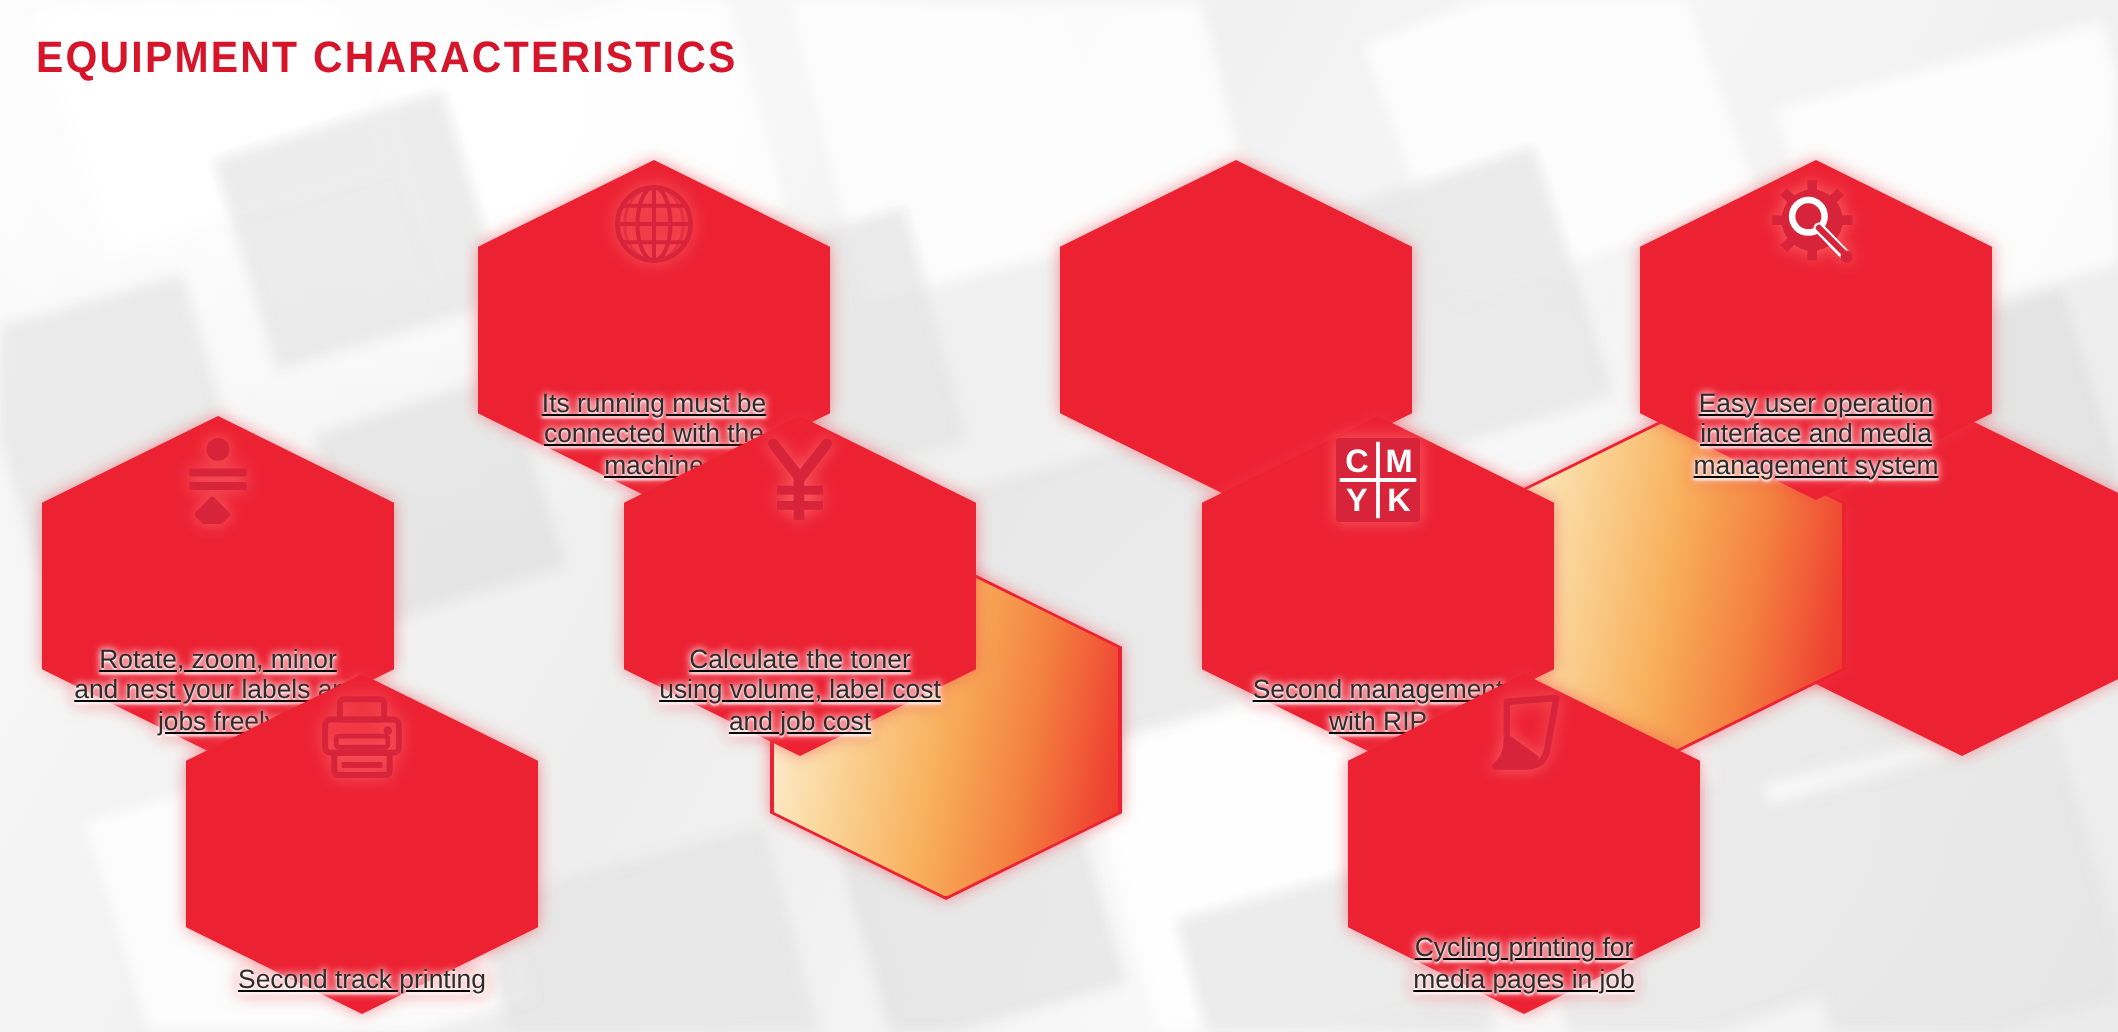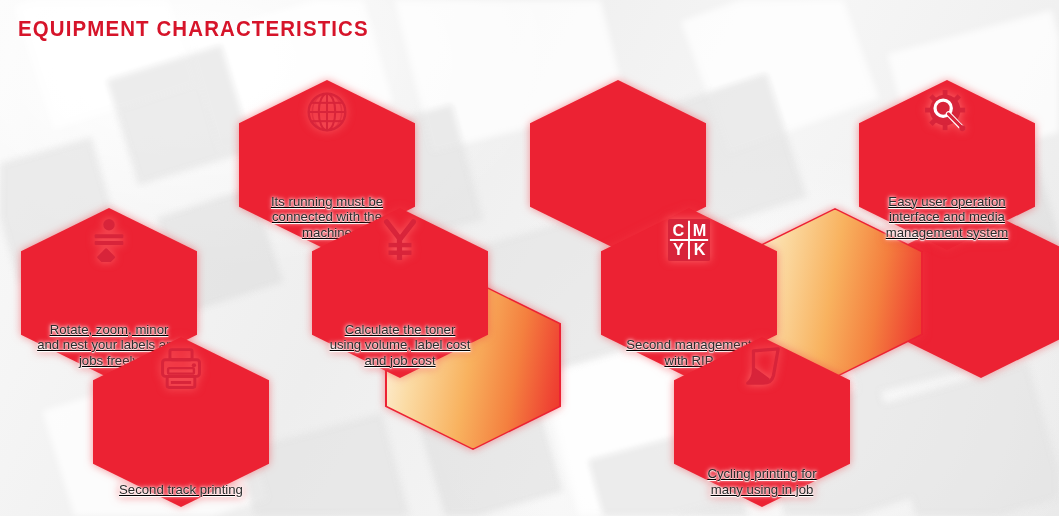--- a/index.html
+++ b/index.html
@@ -206,21 +206,21 @@
           <text x="12" y="19" font-family="Liberation Sans, sans-serif" font-size="17" font-weight="bold" fill="#ffffff" text-anchor="middle">C</text>
           <text x="34" y="19" font-family="Liberation Sans, sans-serif" font-size="17" font-weight="bold" fill="#ffffff" text-anchor="middle">M</text>
           <text x="12" y="39" font-family="Liberation Sans, sans-serif" font-size="17" font-weight="bold" fill="#ffffff" text-anchor="middle">Y</text>
           <text x="34" y="39" font-family="Liberation Sans, sans-serif" font-size="17" font-weight="bold" fill="#ffffff" text-anchor="middle">K</text>
         </svg>
       </span>
       <span class="htext">Second management with RIP</span>
     </div>
   </div>
 
-  <div class="hex glow" style="left:820px;top:80px;margin-left:39px;">
+  <div class="hex glow" style="left:820px;top:80px;">
     <div class="shape edge"></div>
       <div class="fill"></div>
     <div class="hcontent">
       <span class="hicon">
         <svg width="46" height="44" viewBox="0 0 48 46">
           <path d="M23 2 l4.2 1.0 1.4-3.0 ... " fill="none"></path>
           <g fill="#d8243a">
             <circle cx="22" cy="21" r="16"></circle>
             <g>
               <rect x="19.5" y="0" width="5" height="7"></rect>
@@ -246,17 +246,17 @@
   <div class="hex glow" style="left:674px;top:337px;">
     <div class="shape edge"></div>
       <div class="fill"></div>
     <div class="hcontent">
       <span class="hicon">
         <svg width="40" height="42" viewBox="0 0 42 44">
           <path d="M12 4 L38 2 L33 30 Q31 38 22 38 L6 38 Q12 33 12 24 Z" fill="none" stroke="#d8243a" stroke-width="3.4" stroke-linejoin="round"></path>
           <path d="M12 24 Q12 33 6 38 L22 38 Q27 38 29 33 L14 22 Z" fill="#d8243a"></path>
         </svg>
       </span>
-      <span class="htext">Cycling printing for many using in job</span>
+      <span class="htext">Cycling printing for media pages in job</span>
     </div>
   </div>
 
 </div>
 
 </body></html>

